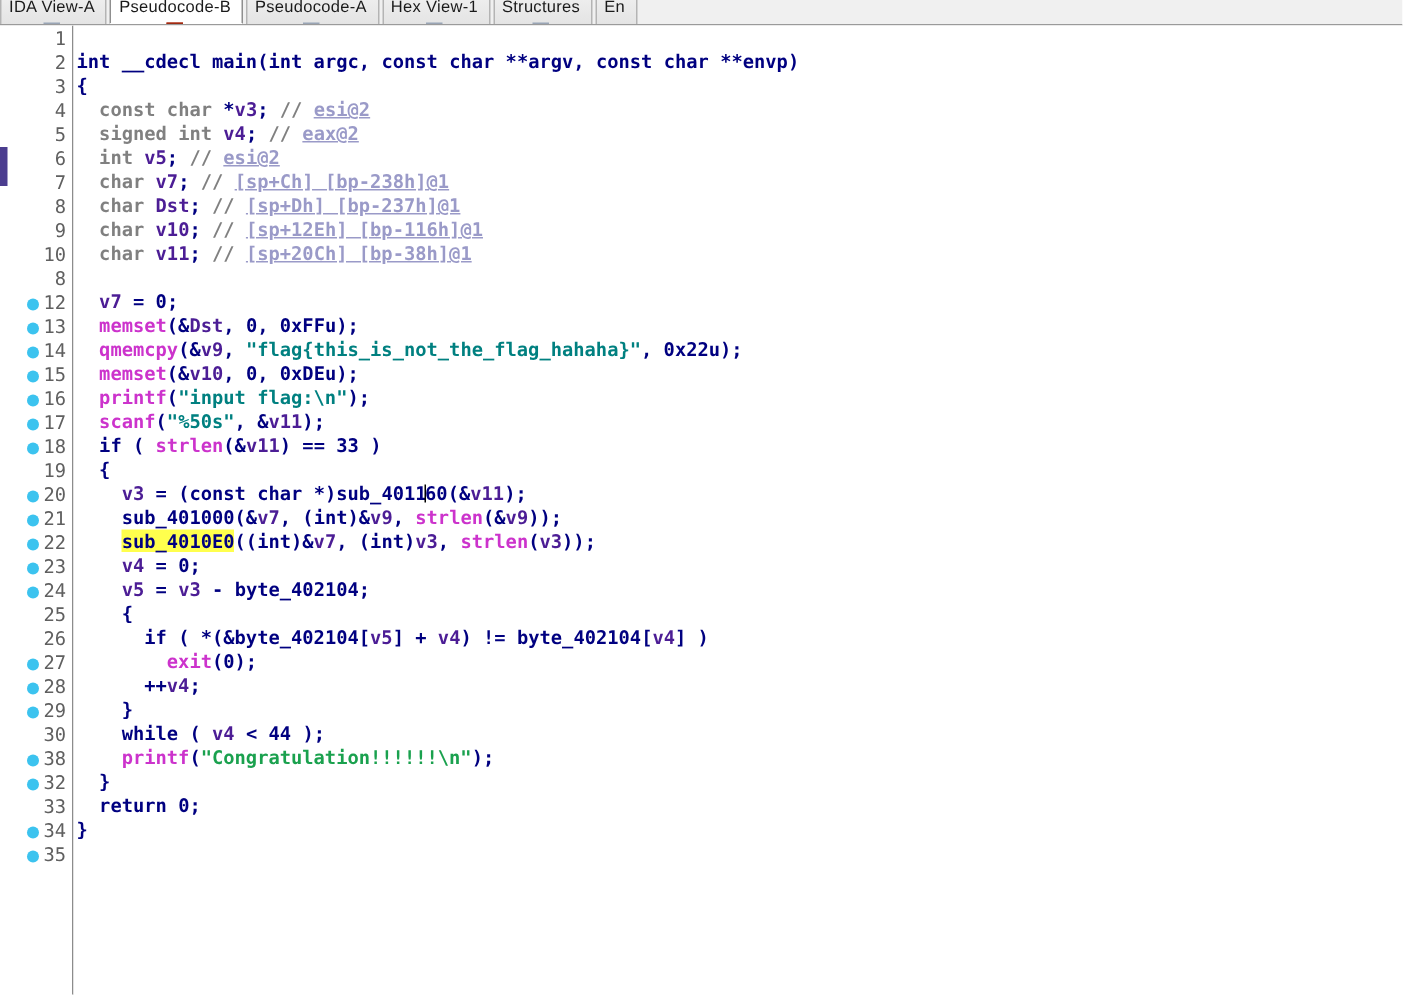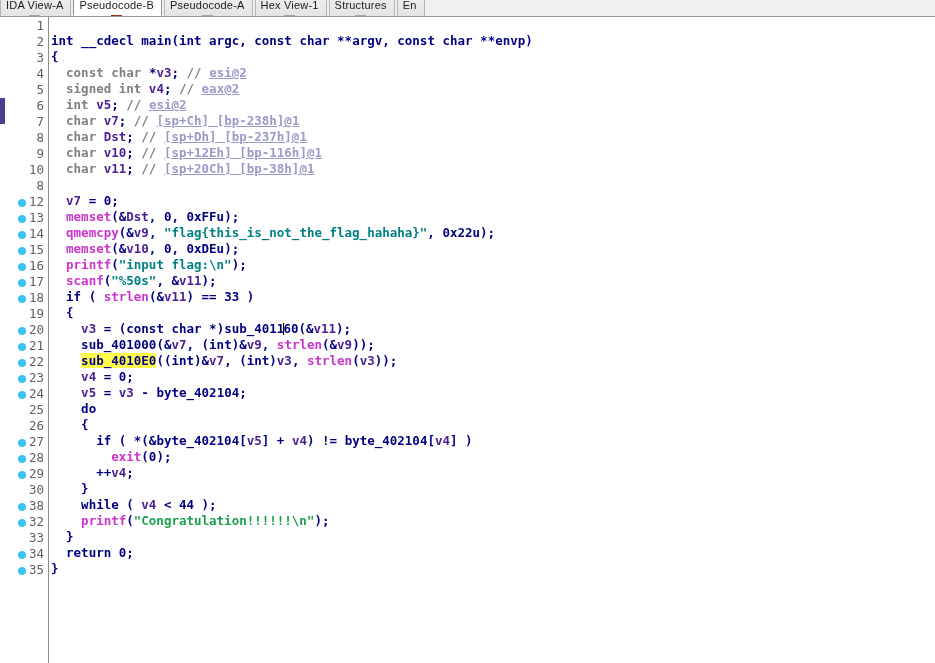--- a/index.html
+++ b/index.html
@@ -302,21 +302,20 @@
       <div class="cline">  <span class="t-lib">memset</span><span class="t-plain">(&amp;</span><span class="t-var">v10</span><span class="t-plain">,</span> <span class="t-num">0</span><span class="t-plain">,</span> <span class="t-num">0xDEu</span><span class="t-plain">);</span></div>
       <div class="cline">  <span class="t-lib">printf</span><span class="t-plain">(</span><span class="t-str">"input flag:\n"</span><span class="t-plain">);</span></div>
       <div class="cline">  <span class="t-lib">scanf</span><span class="t-plain">(</span><span class="t-str">"%50s"</span><span class="t-plain">,</span> <span class="t-plain">&amp;</span><span class="t-var">v11</span><span class="t-plain">);</span></div>
       <div class="cline">  <span class="t-kw">if</span> <span class="t-plain">(</span> <span class="t-lib">strlen</span><span class="t-plain">(&amp;</span><span class="t-var">v11</span><span class="t-plain">)</span> <span class="t-plain">==</span> <span class="t-num">33</span> <span class="t-plain">)</span></div>
       <div class="cline">  <span class="t-plain">{</span></div>
       <div class="cline">    <span class="t-var">v3</span> <span class="t-plain">=</span> <span class="t-plain">(</span><span class="t-kw">const</span> <span class="t-kw">char</span> <span class="t-plain">*)</span><span class="t-fn">sub_4011</span><span class="caret"></span><span class="t-fn">60</span><span class="t-plain">(&amp;</span><span class="t-var">v11</span><span class="t-plain">);</span></div>
       <div class="cline">    <span class="t-fn">sub_401000</span><span class="t-plain">(&amp;</span><span class="t-var">v7</span><span class="t-plain">,</span> <span class="t-plain">(</span><span class="t-kw">int</span><span class="t-plain">)&amp;</span><span class="t-var">v9</span><span class="t-plain">,</span> <span class="t-lib">strlen</span><span class="t-plain">(&amp;</span><span class="t-var">v9</span><span class="t-plain">));</span></div>
       <div class="cline">    <span class="hl-yellow"><span class="t-fn">sub_4010E0</span></span><span class="t-plain">((</span><span class="t-kw">int</span><span class="t-plain">)&amp;</span><span class="t-var">v7</span><span class="t-plain">,</span> <span class="t-plain">(</span><span class="t-kw">int</span><span class="t-plain">)</span><span class="t-var">v3</span><span class="t-plain">,</span> <span class="t-lib">strlen</span><span class="t-plain">(</span><span class="t-var">v3</span><span class="t-plain">));</span></div>
       <div class="cline">    <span class="t-var">v4</span> <span class="t-plain">=</span> <span class="t-num">0</span><span class="t-plain">;</span></div>
       <div class="cline">    <span class="t-var">v5</span> <span class="t-plain">=</span> <span class="t-var">v3</span> <span class="t-plain">-</span> <span class="t-data">byte_402104</span><span class="t-plain">;</span></div>
-      <div class="cline">    <span class="t-kw">do</span></div>
       <div class="cline">    <span class="t-plain">{</span></div>
       <div class="cline">      <span class="t-kw">if</span> <span class="t-plain">(</span> <span class="t-plain">*(&amp;</span><span class="t-data">byte_402104</span><span class="t-plain">[</span><span class="t-var">v5</span><span class="t-plain">]</span> <span class="t-plain">+</span> <span class="t-var">v4</span><span class="t-plain">)</span> <span class="t-plain">!=</span> <span class="t-data">byte_402104</span><span class="t-plain">[</span><span class="t-var">v4</span><span class="t-plain">]</span> <span class="t-plain">)</span></div>
       <div class="cline">        <span class="t-lib">exit</span><span class="t-plain">(</span><span class="t-num">0</span><span class="t-plain">);</span></div>
       <div class="cline">      <span class="t-plain">++</span><span class="t-var">v4</span><span class="t-plain">;</span></div>
       <div class="cline">    <span class="t-plain">}</span></div>
       <div class="cline">    <span class="t-kw">while</span> <span class="t-plain">(</span> <span class="t-var">v4</span> <span class="t-plain">&lt;</span> <span class="t-num">44</span> <span class="t-plain">);</span></div>
       <div class="cline">    <span class="t-lib">printf</span><span class="t-plain">(</span><span class="t-str2">"Congratulation!!!!!!\n"</span><span class="t-plain">);</span></div>
       <div class="cline">  <span class="t-plain">}</span></div>
       <div class="cline">  <span class="t-kw">return</span> <span class="t-num">0</span><span class="t-plain">;</span></div>
       <div class="cline"><span class="t-plain">}</span></div>

